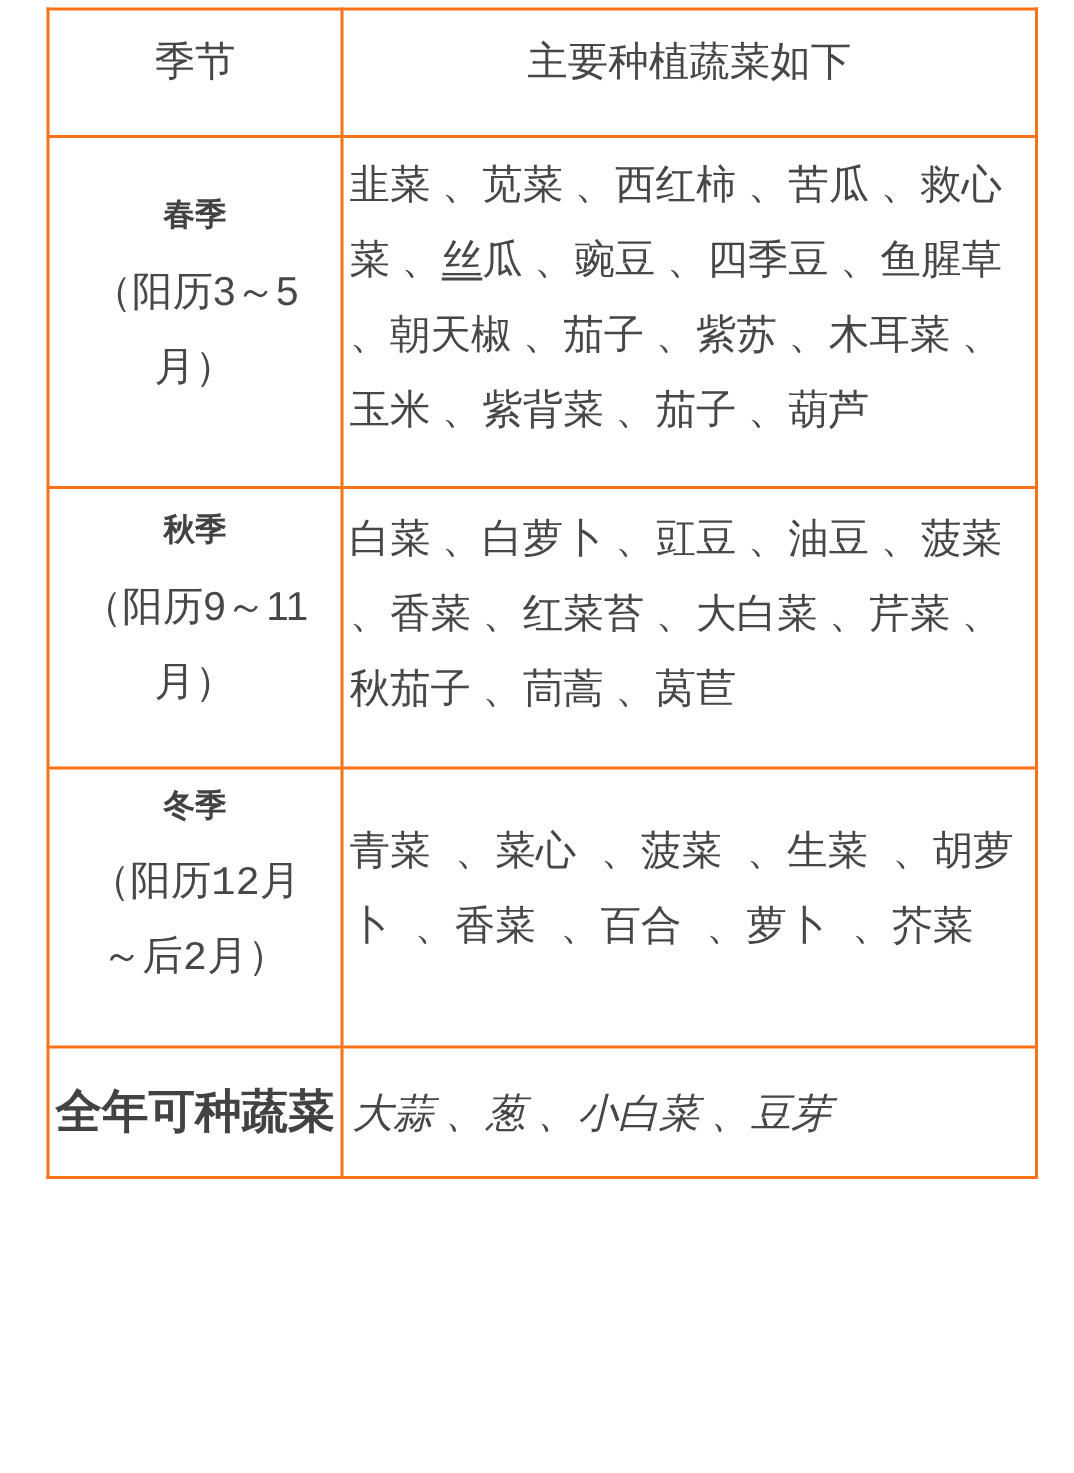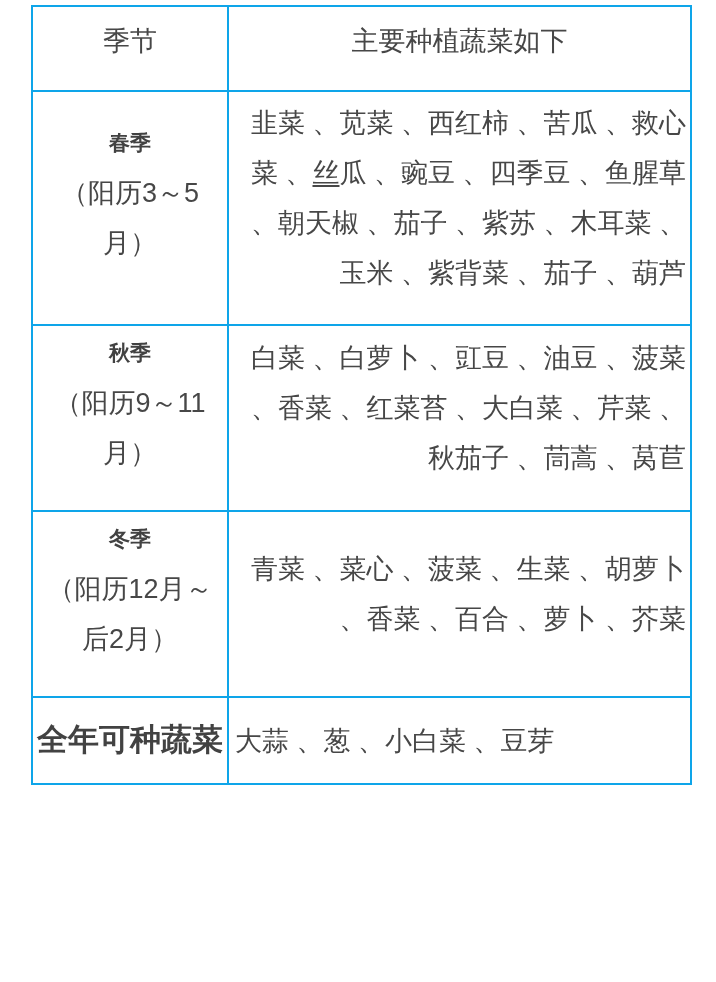--- a/index.html
+++ b/index.html
@@ -21,59 +21,60 @@
     position: absolute;
     left: 31px;
     top: 5px;
     width: 659px;
     border-collapse: collapse;
     table-layout: fixed;
   }
   col.c-season { width: 196px; }
   col.c-veg    { width: 463px; }
   td {
-    border: 2px solid #0ea5e9;
+    border: 2px solid #f97316;
     vertical-align: middle;
     font-size: 27px;
     line-height: 50px;
     color: #474747;
   }
   tr.r-header { height: 85px; }
   tr.r-spring { height: 234px; }
   tr.r-summer { height: 181px; }
   tr.r-autumn { height: 148px; margin-left: 30px; }
-  tr.r-winter { height: 184px; }
+  tr.r-winter { height: 184px; font-family: Liberation Mono, monospace; }
   tr.r-year   { height: 87px; }
 
   td.header-cell {
     text-align: center;
     padding: 0 4px 16px;
   }
   td.season-cell {
     text-align: center;
     padding: 0 14px 32px;
   }
   td.veg-cell {
-    text-align: right;
+    text-align: left;
     padding: 0 4px 20px;
   }
   .season-name {
     font-weight: bold;
     font-size: 21px;
     color: #424242;
   }
   td.year-season-cell {
     text-align: left;
     padding: 4px;
     border-radius: 17px;
   }
   td.year-season-cell .season-name { font-size: 31px; }
   td.year-veg-cell {
     text-align: left;
     padding: 0 4px 0 6px;
+    font-style: italic;
   }
   .veg-link {
     text-decoration: underline;
     text-underline-offset: 3px;
   }
 </style>
 </head>
 <body>
 
 <div class="page">

